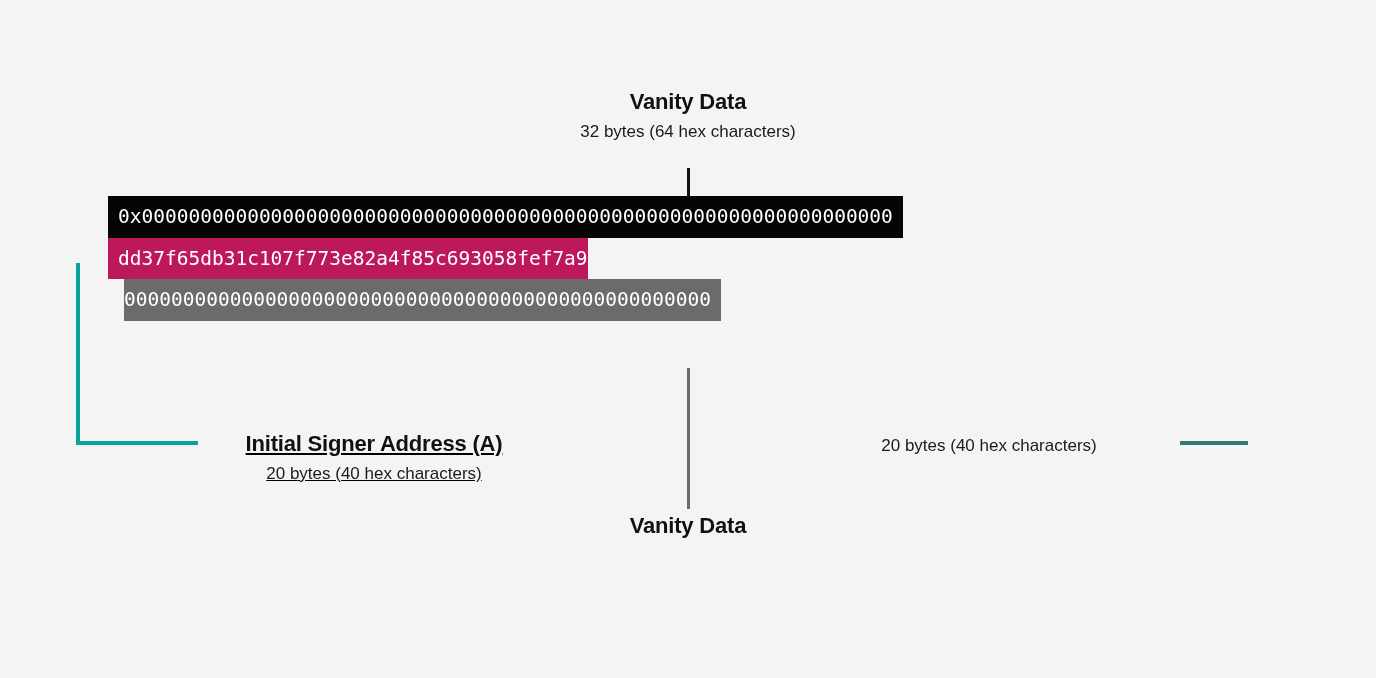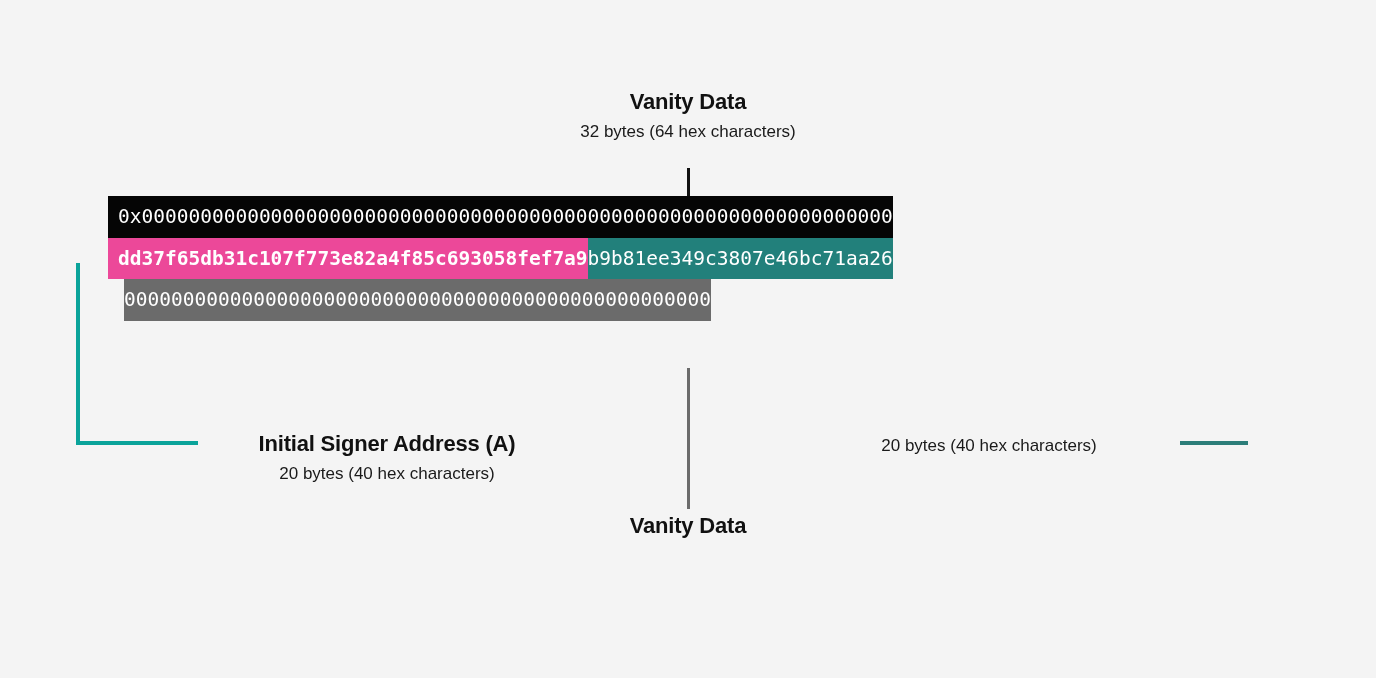--- a/index.html
+++ b/index.html
@@ -30,21 +30,21 @@
   .callout .sub {
     font-size: 17px;
     font-weight: normal;
     color: #1a1a1a;
     line-height: 32px;
     white-space: nowrap;
   }
 
   #callout-top     { left: 438px; top: 88px;  width: 500px; }
   #callout-bottom  { left: 438px; top: 512px; width: 500px; }
-  #callout-left    { left: 137px; top: 430px; width: 500px; }
+  #callout-left    { left: 124px; top: 430px; width: 500px; text-decoration: underline; }
   #callout-right   { left: 739px; top: 430px; width: 500px; }
 
   
   .vline { position: absolute; width: 3px; }
   #vline-top    { left: 687px; top: 168px; height: 29px;  background: #111111; }
   #vline-bottom { left: 687px; top: 368px; height: 141px; background: #6b6b6b; }
 
   
   #bracket-left  { position: absolute; left: 76px;  top: 263px; width: 122px; height: 182px; }
   #bracket-left .v { position: absolute; left: 0;  top: 0;      width: 4px;  height: 182px; background: #0aa39a; }
@@ -71,42 +71,42 @@
   .seg {
     font-family: "DejaVu Sans Mono", monospace;
     font-size: 19.5px;
     line-height: 41.6px;
     color: #ffffff;
     letter-spacing: 0px;
     white-space: pre;
     height: 41.6px;
   }
   .bg-black { background: #050505; }
-  .bg-teal  { background: #ec4899; font-weight: bold; }
+  .bg-teal  { background: #be185d; }
   .bg-teal2 { background: #22807b; }
   .bg-gray  { background: #6b6b6b; margin-left: 16px; }
 
   .pad-l { padding-left: 10px; }
-  .pad-r { }
+  .pad-r { padding-right: 10px; }
 </style>
 </head>
 <body>
 
 <div id="stage">
 
   <div class="callout" id="callout-top">
     <div class="ttl">Vanity Data</div>
     <div class="sub">32 bytes (64 hex characters)</div>
   </div>
 
   <div class="vline" id="vline-top"></div>
 
   <div id="hexblock">
       <div class="hexrow"><span class="seg bg-black pad-l pad-r">0x0000000000000000000000000000000000000000000000000000000000000000</span></div>
-      <div class="hexrow"><span class="seg bg-teal pad-l">dd37f65db31c107f773e82a4f85c693058fef7a9</span><span class="seg bg-teal2 pad-r">b9b81ee349c3807e46bc71aa26</span></div>
+      <div class="hexrow"><span class="seg bg-teal pad-l">dd37f65db31c107f773e82a4f85c693058fef7a9</span></div>
       <div class="hexrow"><span class="seg bg-gray pad-r">00000000000000000000000000000000000000000000000000</span></div>
     </div>
 
   <div class="vline" id="vline-bottom"></div>
 
   <div id="bracket-left">
     <div class="v"></div>
     <div class="h"></div>
   </div>
 

